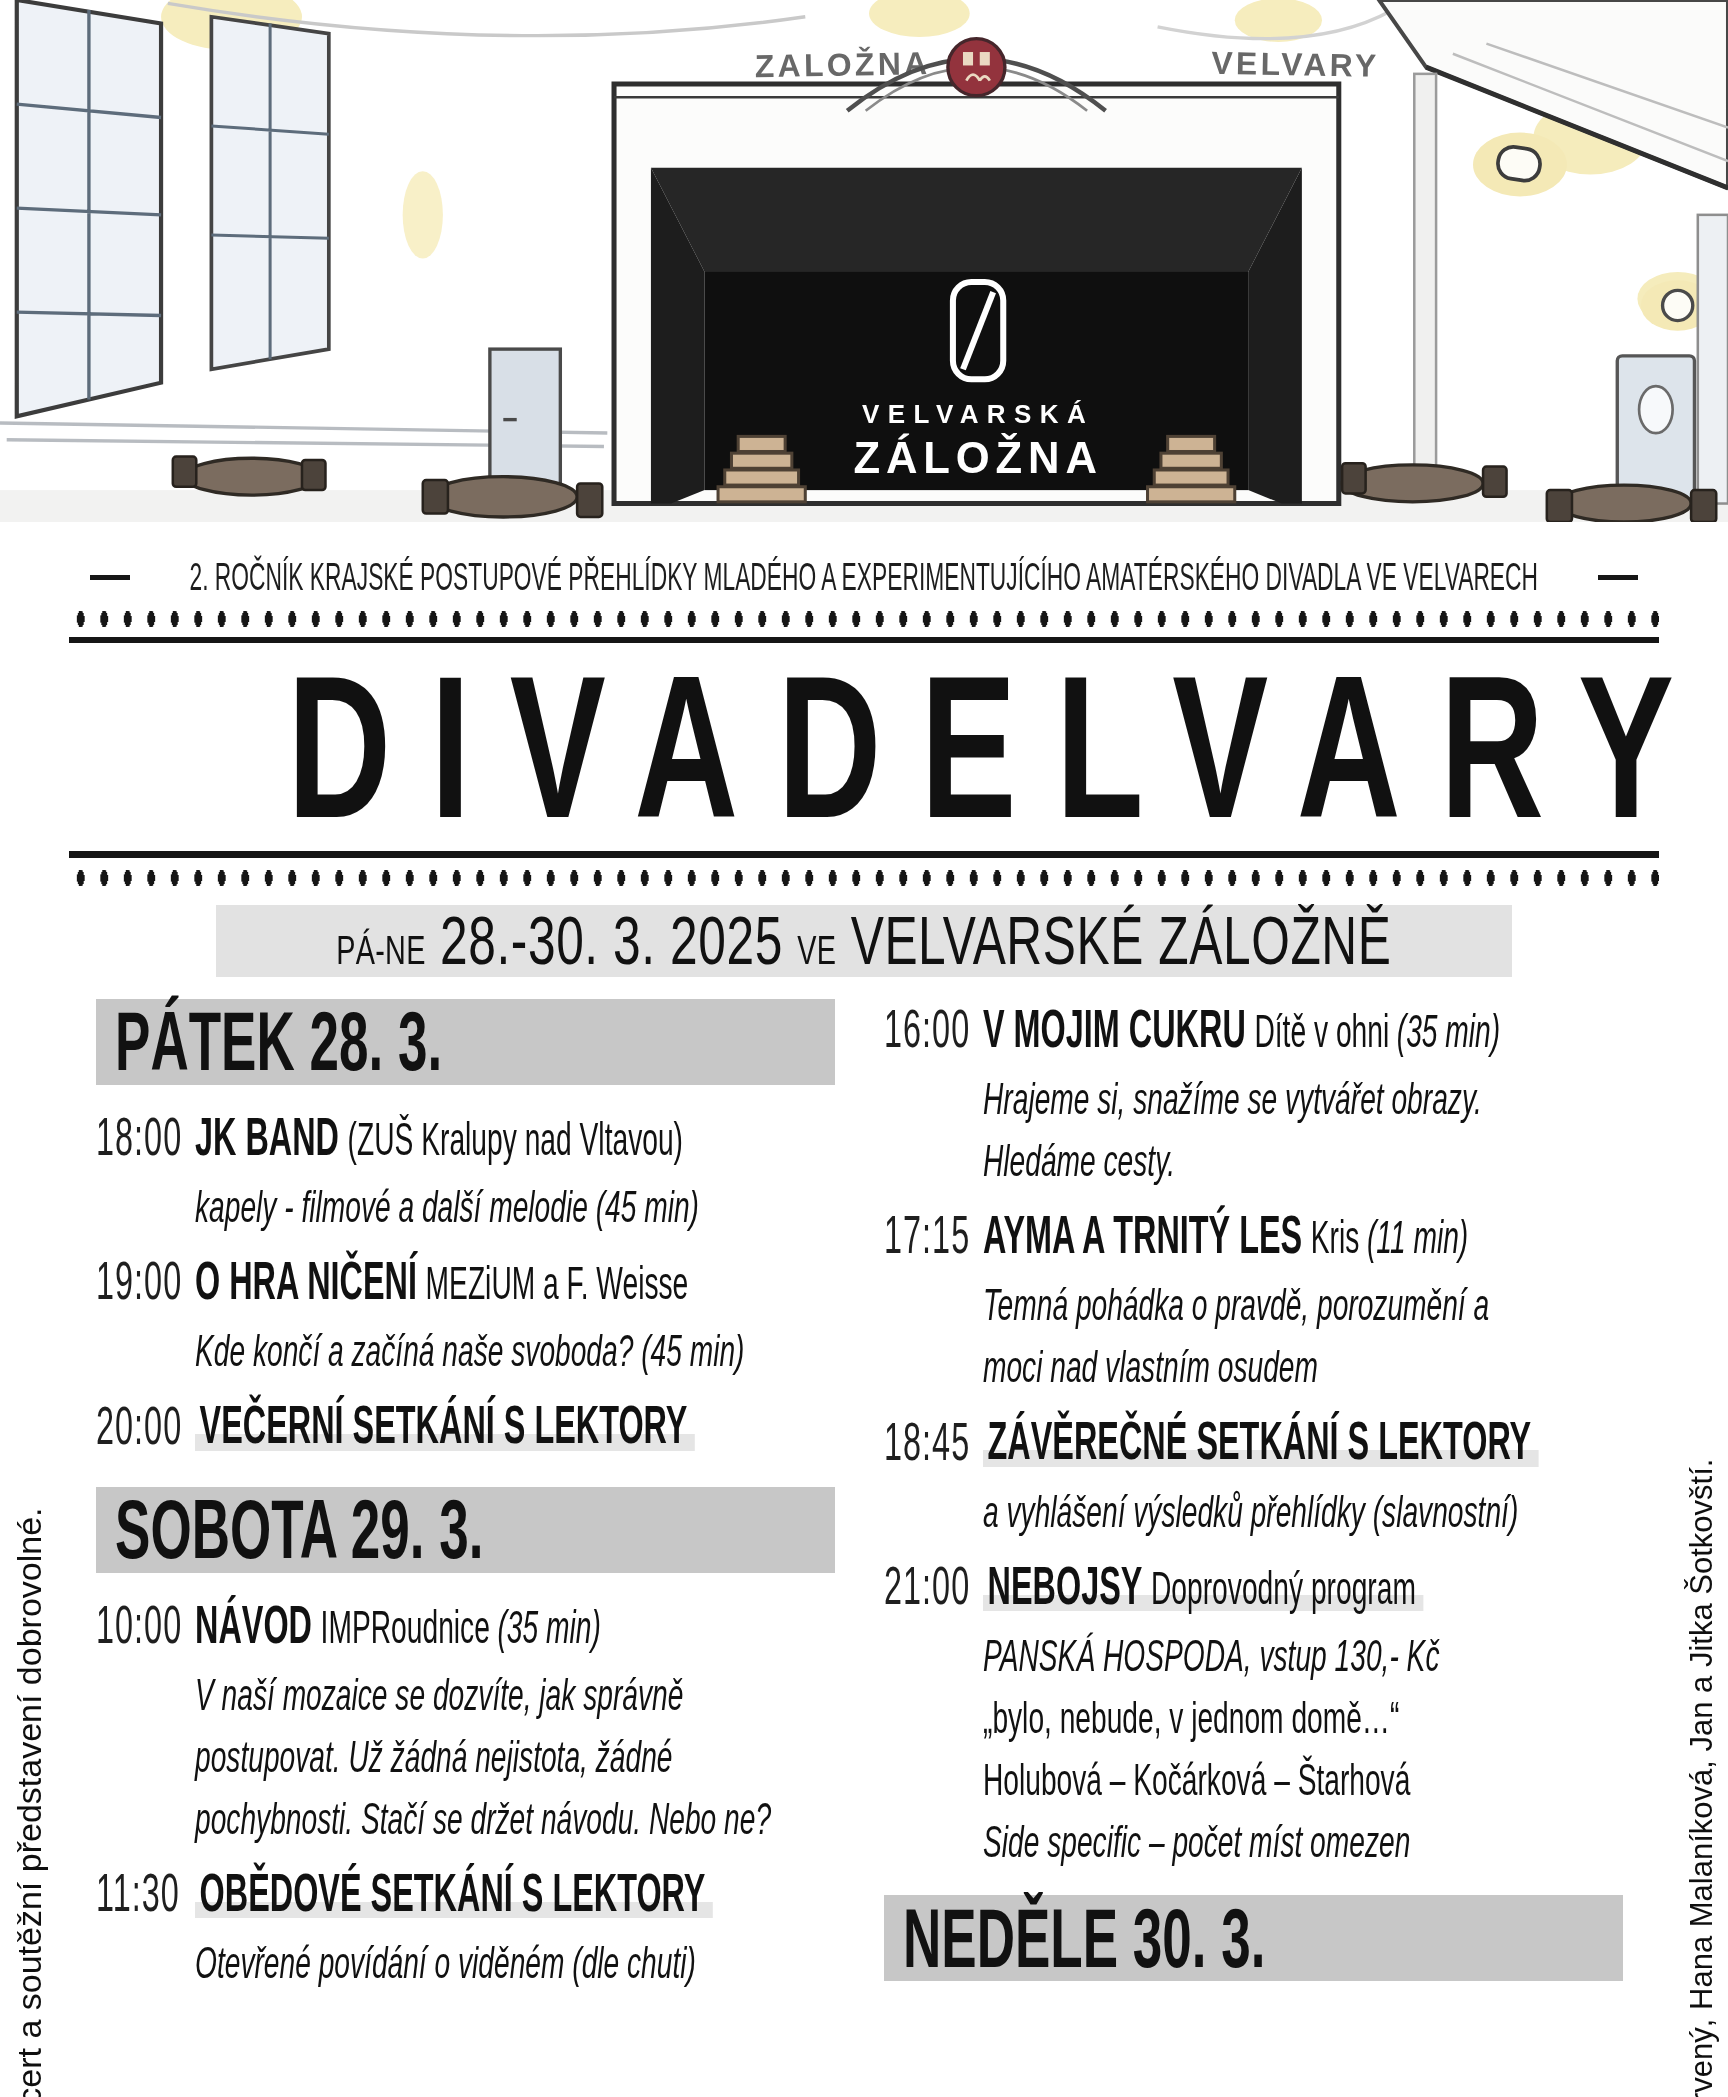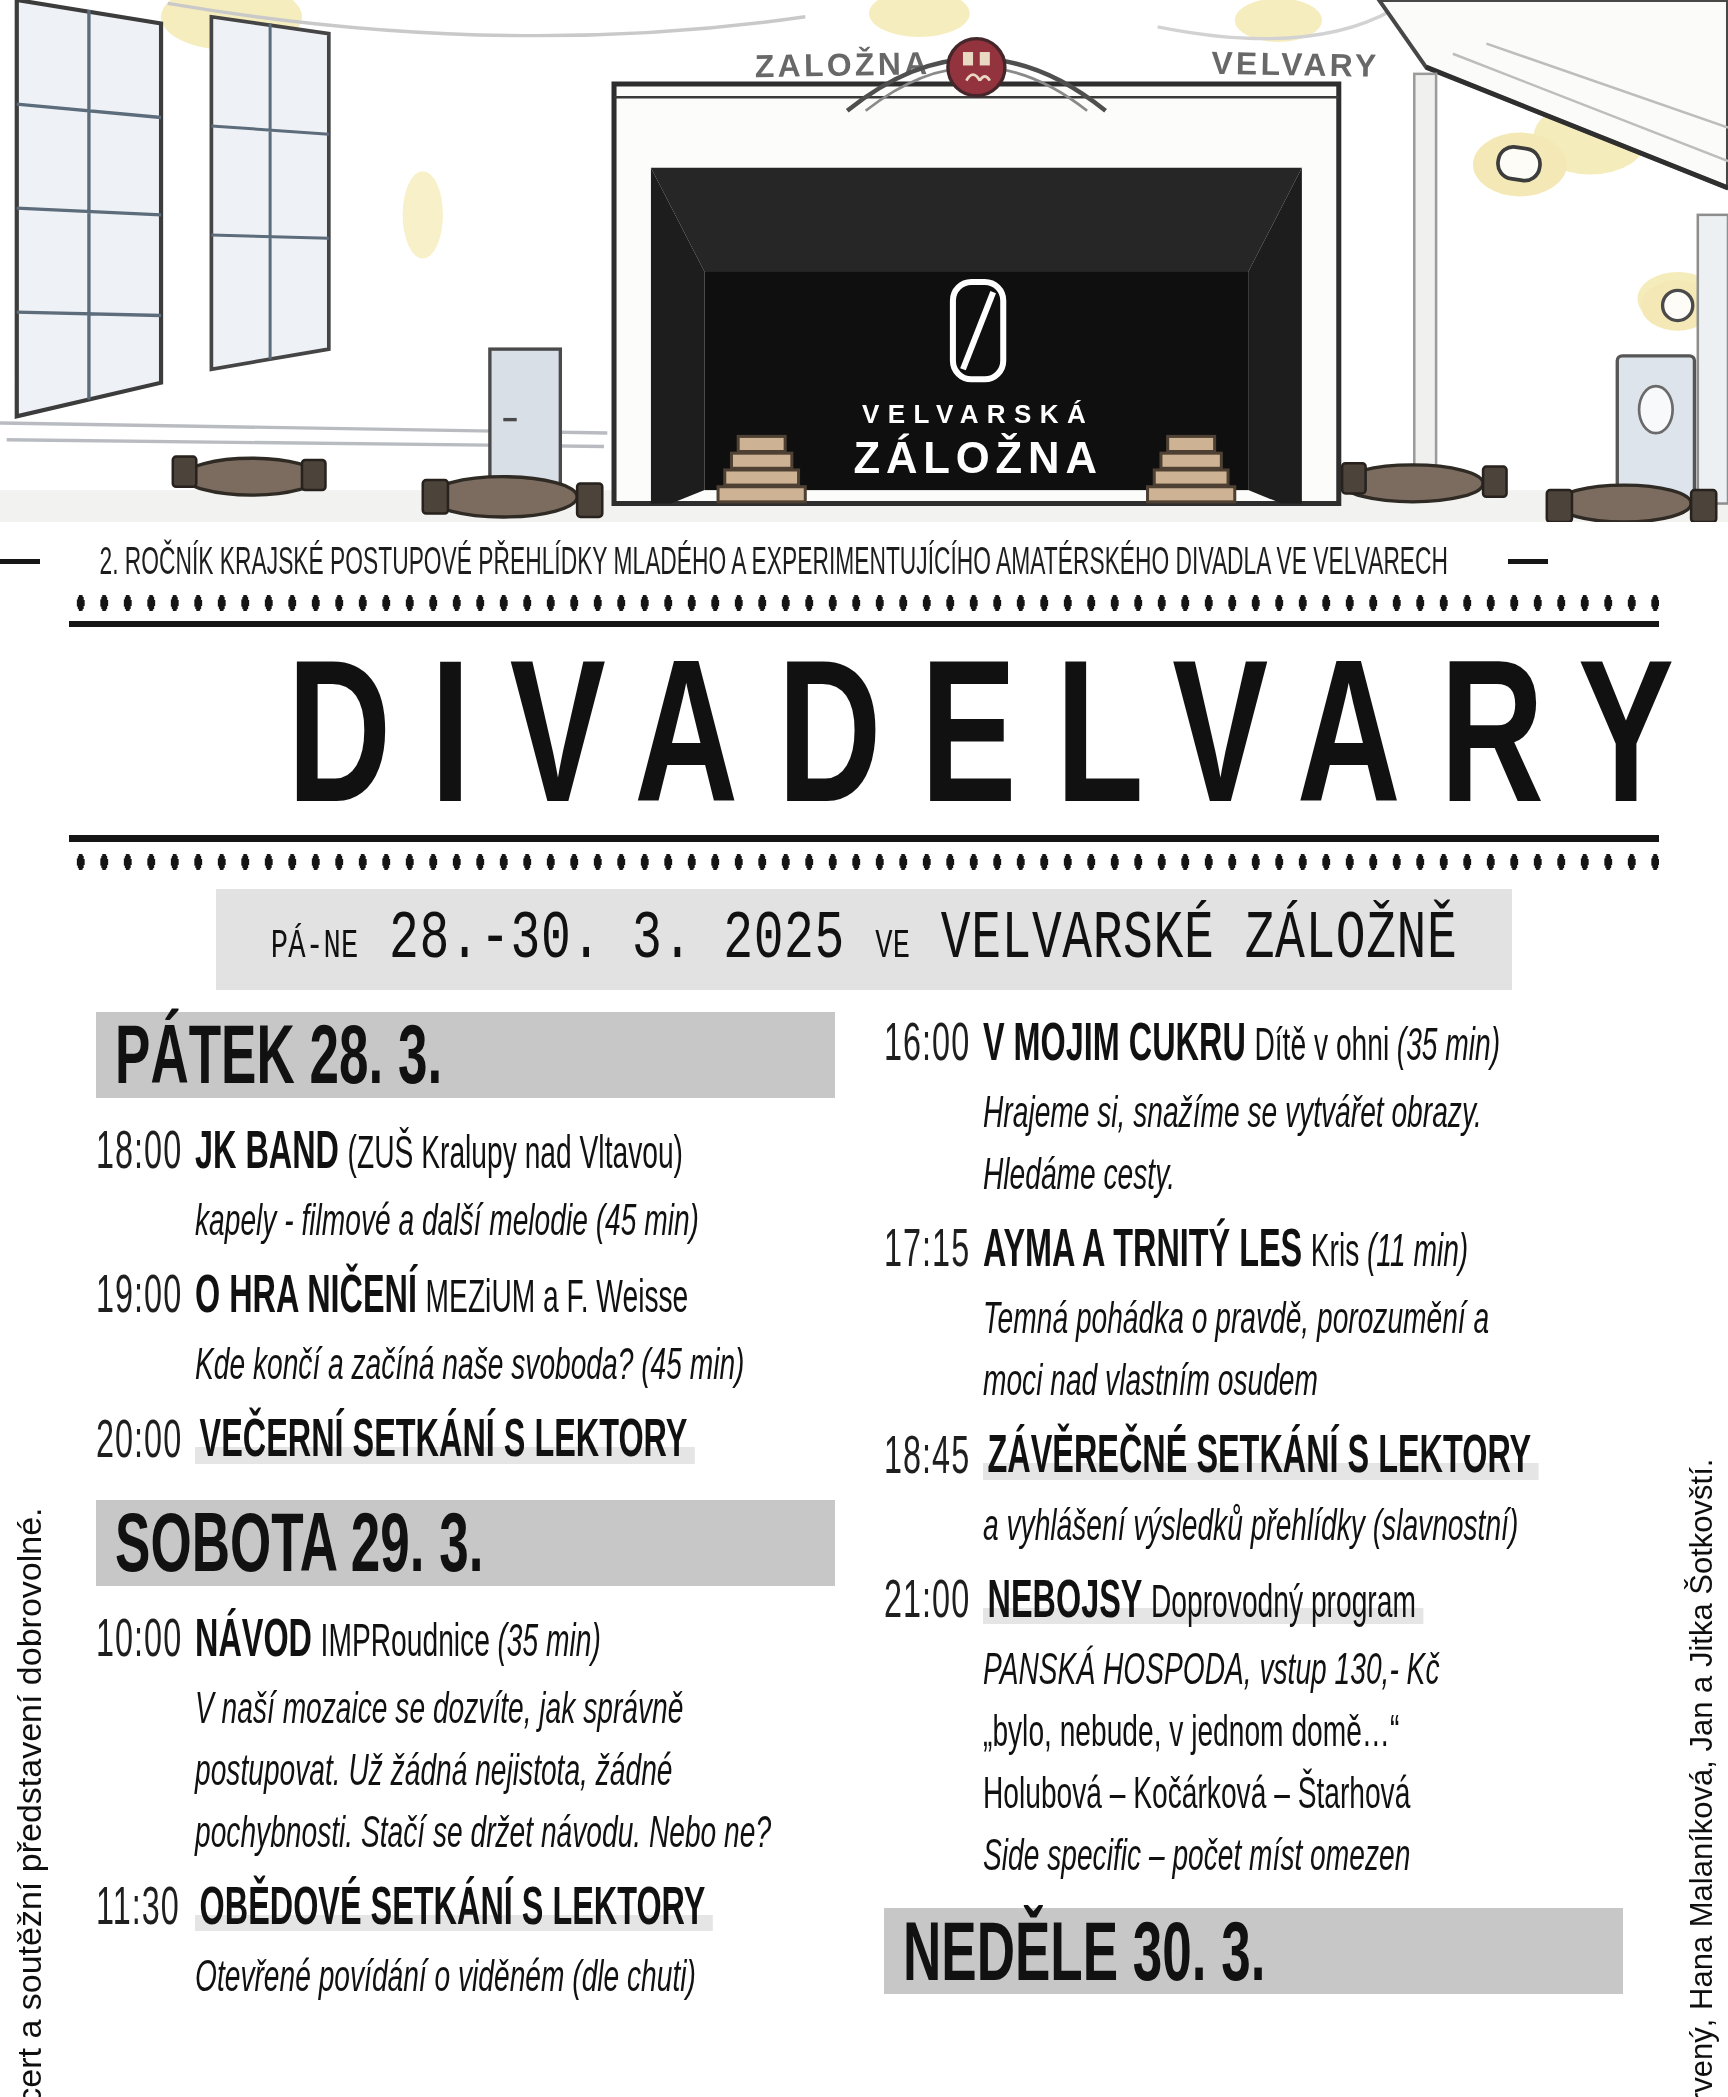--- a/index.html
+++ b/index.html
@@ -4,36 +4,36 @@
 <style>
   * { box-sizing: border-box; }
   html,body { margin:0; padding:0; }
   body {
     width:1728px; height:2444px; position:relative; overflow:hidden;
     background:#ffffff; color:#111111;
     font-family:"Liberation Sans", sans-serif;
   }
   
   #illu { display:block; }
-  .subtitle-row { display:flex; align-items:center; gap:21px; margin-top:18px; }
+  .subtitle-row { display:flex; align-items:center; justify-content:center; gap:21px; margin-top:34px; }
   .subdash { width:40px; height:5.5px; background:#161616; }
   .subfit { width:1426px; display:flex; justify-content:center; }
   .subtitle-text { font-size:38px; font-weight:400; color:#1d1d1d; white-space:nowrap; display:inline-block;
                    transform:scaleX(.60); transform-origin:50% 50%; }
   .dotrow { height:20px; margin:10px 69px 0;
     background-image:radial-gradient(3.8px 8.4px at 11.7px 10px, #151515 97%, transparent 100%);
     background-size:23.5px 20px; background-repeat:repeat-x; }
   .rule { height:6.3px; margin:7.6px 69px 0; background:#151515; }
   .title-row { display:flex; justify-content:center; margin-top:10px; }
   .titlefit { width:1510px; display:flex; justify-content:flex-start; }
   .title-text { font-size:180px; line-height:1.06; font-weight:700; letter-spacing:49px; margin-right:-49px;
                 white-space:nowrap; display:inline-block; transform:scale(.80,1.12); transform-origin:50% 50%; }
   .band-row { display:flex; justify-content:center; margin-top:17px; }
-  .band { width:1296px; height:101px; background:var(--band,#e2e2e2);
-          display:flex; align-items:center; justify-content:center;font-family:Liberation Mono, monospace; }
+  .band { width:1296px; height:72px; background:var(--band,#e2e2e2);
+          display:flex; align-items:center; justify-content:center; }
   .band-text { font-size:69px; font-weight:400; letter-spacing:0.8px; white-space:nowrap; display:inline-block;
                transform:scaleX(.72); transform-origin:50% 50%; }
   .band-small { font-size:40px; letter-spacing:0.4px; }
   
   .cols { display:grid; grid-template-columns:739px 739px; column-gap:49px;
           margin:22px 105px 0 96px; align-items:start; }
   .daybar { background:var(--bar,#c7c7c7); height:86px; display:flex; align-items:center;
             padding-left:18.5px; margin-bottom:22px; }
   .daybar.mt { margin-top:16px; }
   .daybar-text { font-size:78px; font-weight:700; white-space:nowrap; display:inline-block;

